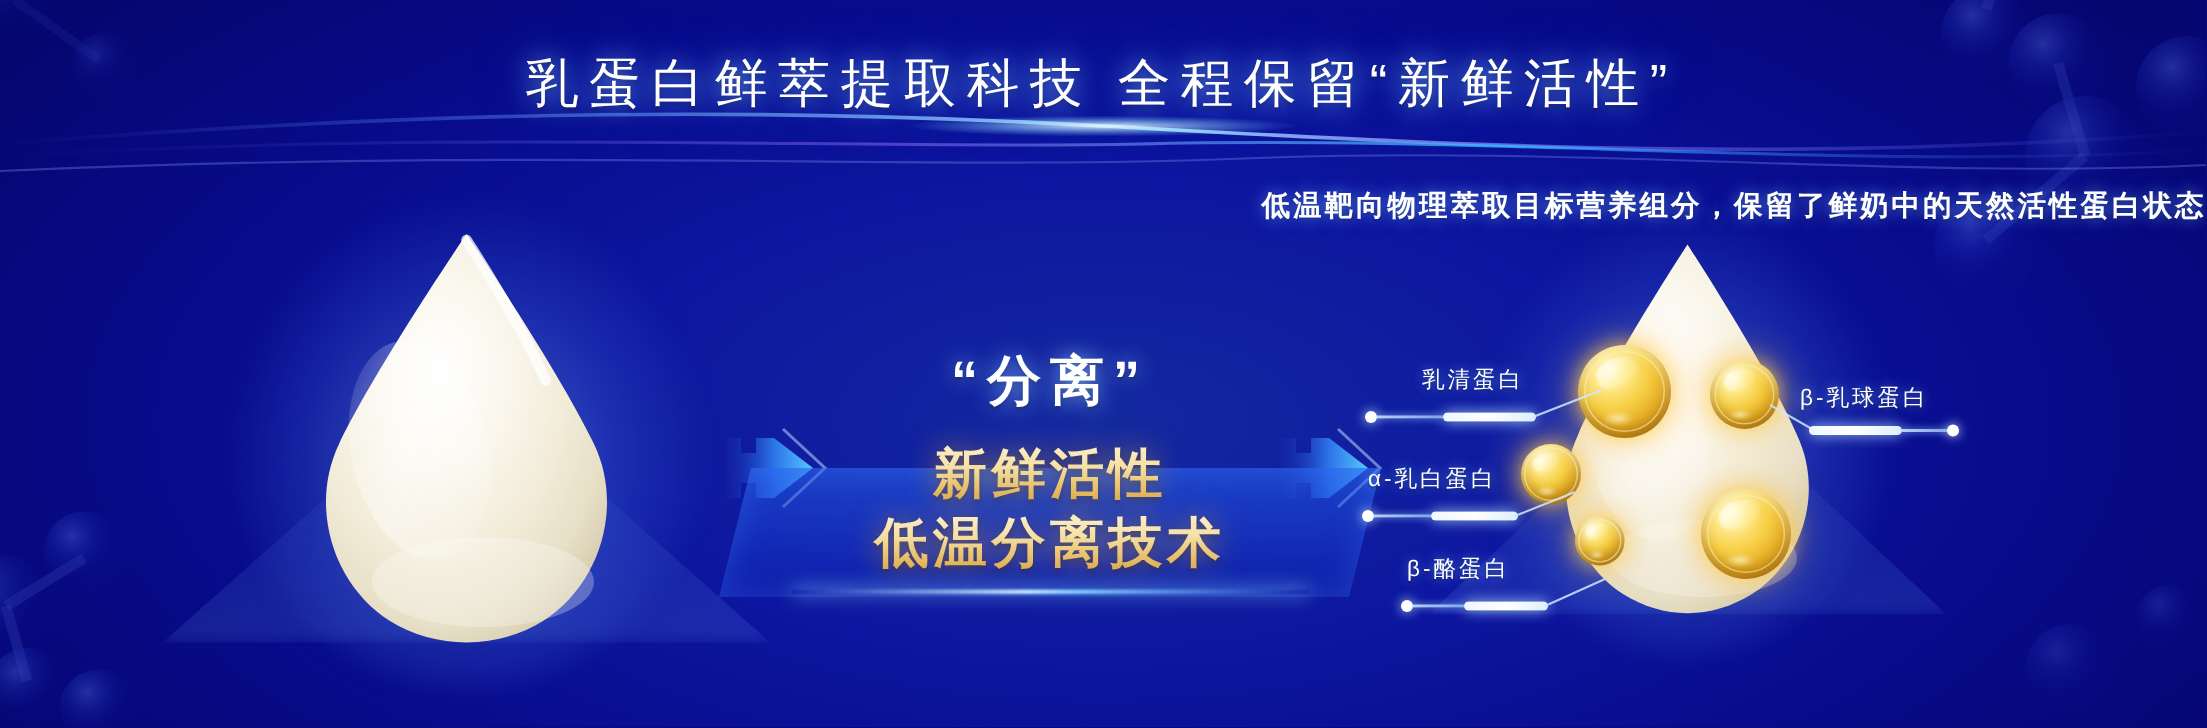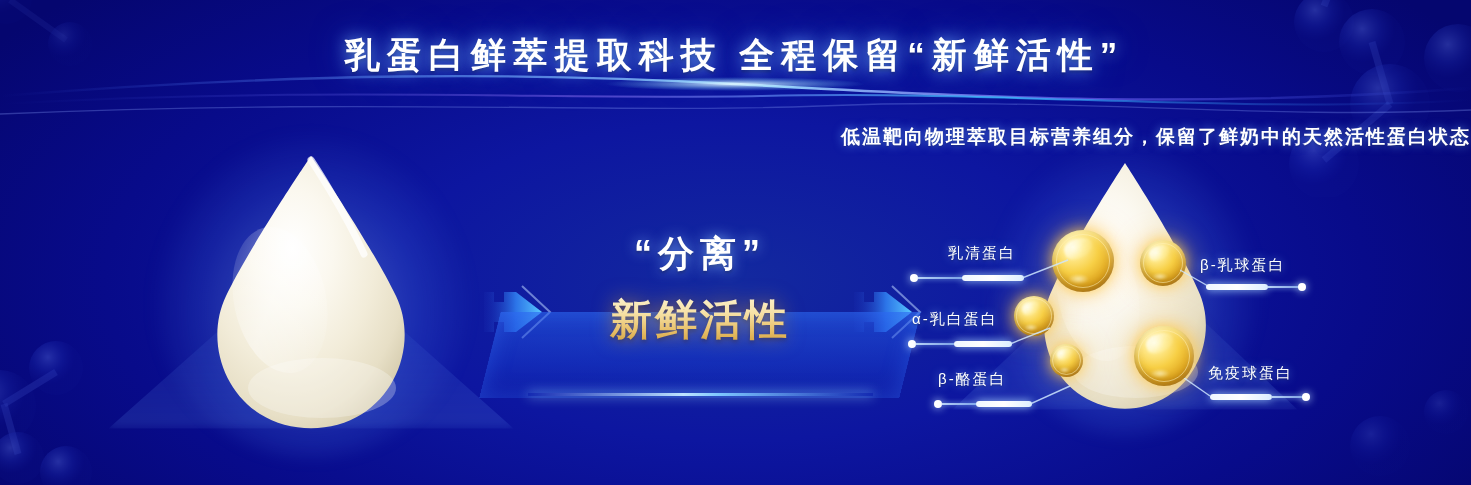--- a/index.html
+++ b/index.html
@@ -19,21 +19,21 @@
   
   .mol { position:absolute; pointer-events:none; opacity:.55; }
   .mol svg { display:block; }
 
   
   .wave { position:absolute; left:0; top:70px; width:1471px; height:56px; pointer-events:none; }
 
   
   .title {
     position:absolute; top:32px; left:0; width:1469px; text-align:center;
-    font-size:35px; font-weight:bold; color:#ffffff; letter-spacing:7px;
+    font-size:35px; font-weight:normal; color:#ffffff; letter-spacing:7px;
     text-shadow:0 0 16px rgba(120,185,255,.85), 0 0 34px rgba(60,130,255,.55), 0 2px 3px rgba(0,0,0,.35);
     white-space:nowrap;
   }
   .subtitle {
     position:absolute; top:124px; left:0; width:1471px; text-align:right;
     font-size:19px; font-weight:bold; color:#ffffff; letter-spacing:2px;
     text-shadow:0 0 10px rgba(110,175,255,.7), 0 1px 2px rgba(0,0,0,.3);
     white-space:nowrap;
   }
 
@@ -71,21 +71,21 @@
     box-shadow:0 0 12px rgba(150,215,255,.95);
   }
   .quote-line {
     position:absolute; left:0; top:0; width:460px; text-align:center;
     font-size:36px; font-weight:bold; color:#ffffff; letter-spacing:6px;
     text-shadow:0 0 14px rgba(140,195,255,.8), 0 2px 3px rgba(0,0,0,.3);
     white-space:nowrap;
   }
   .gold-line {
     position:absolute; left:0; width:460px; text-align:center;
-    font-size:42px; font-weight:bold; letter-spacing:3px; white-space:nowrap;
+    font-size:36px; font-weight:bold; letter-spacing:3px; white-space:nowrap;
     background:linear-gradient(180deg,#fdf3d4 0%,#f6e1a6 38%,#e8c06a 68%,#cf9a33 100%);
     -webkit-background-clip:text; background-clip:text; color:transparent;
     -webkit-text-fill-color:transparent;
     filter:drop-shadow(0 0 10px rgba(240,190,90,.55)) drop-shadow(0 2px 2px rgba(40,20,0,.4));
   }
   #gold1 { top:62px; }
   #gold2 { top:108px; }
 
   
   .chevron { position:absolute; width:70px; height:72px; pointer-events:none; }
@@ -278,20 +278,21 @@
   <svg class="chevron" id="chev-right" viewBox="0 0 70 72">
     <path d="M2 16 L2 56 L12 56 L12 46 L22 46 L22 56 L34 56 L60 36 L34 16 L22 16 L22 26 L12 26 L12 16 Z" fill="url(#cg)"></path>
     <path d="M40 10 L68 36 L40 62" stroke="#b9d4ff" stroke-opacity=".55" stroke-width="2" fill="none"></path>
   </svg>
 
   <div class="center-block">
     <div class="panel"></div>
     <div class="panel-edge"></div>
     <div class="quote-line">“分离”</div>
     <div class="gold-line" id="gold1">新鲜活性</div>
+    <div class="gold-line" id="gold2">低温分离技术</div>
   </div>
 
   <div class="drop-wrap" id="drop-right">
     <div class="drop-glow"></div>
     <div class="drop-rays"></div>
     <svg width="230" height="262" viewBox="0 0 230 262" style="position:absolute;left:0;top:0;">
       <path d="M115 5 C115 5 168 86 188 132 C206 170 192 216 158 238 C131 255 99 255 72 238 C38 216 24 170 42 132 C62 86 115 5 115 5 Z" fill="url(#dropA)"></path>
       <ellipse cx="88" cy="138" rx="40" ry="66" fill="url(#dropSheen)" opacity=".45" transform="rotate(-12 88 138)"></ellipse>
       <ellipse cx="126" cy="214" rx="62" ry="26" fill="#ffffff" opacity=".26"></ellipse>
     </svg>
@@ -361,23 +362,14 @@
   <div class="callout" style="left:1180px;top:256px;width:190px;height:52px;">
     <div class="ctext" style="left:20px;top:0;">β‑乳球蛋白</div>
     <svg class="lead" style="left:0px;top:12px;" width="34" height="24" viewBox="0 0 34 24">
       <path d="M0 2 L28 18" stroke="#cfe6ff" stroke-opacity=".85" stroke-width="1.4" fill="none"></path>
     </svg>
     <div class="bar" style="left:26px;top:28px;width:62px;"></div>
     <div class="thin" style="left:88px;top:30px;width:36px;"></div>
     <div class="dot" style="left:118px;top:27px;"></div>
   </div>
 
-  <div class="callout" style="left:1192px;top:364px;width:190px;height:52px;">
-    <div class="ctext" style="left:16px;top:0;">免疫球蛋白</div>
-    <svg class="lead" style="left:-8px;top:14px;" width="34" height="24" viewBox="0 0 34 24">
-      <path d="M0 0 L26 18" stroke="#cfe6ff" stroke-opacity=".85" stroke-width="1.4" fill="none"></path>
-    </svg>
-    <div class="bar" style="left:18px;top:30px;width:62px;"></div>
-    <div class="thin" style="left:80px;top:32px;width:34px;"></div>
-    <div class="dot" style="left:110px;top:29px;"></div>
-  </div>
 
 </div>
 
 </body></html>

